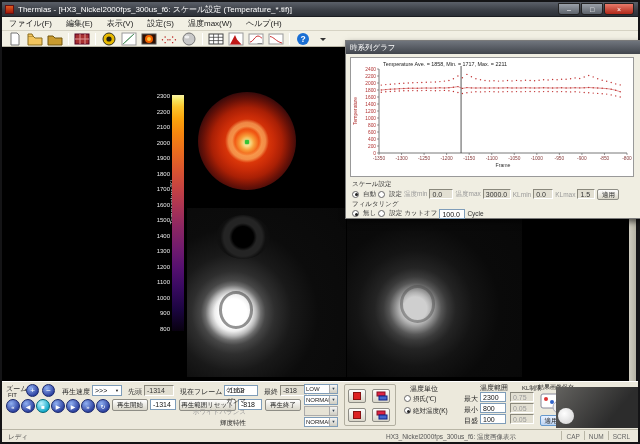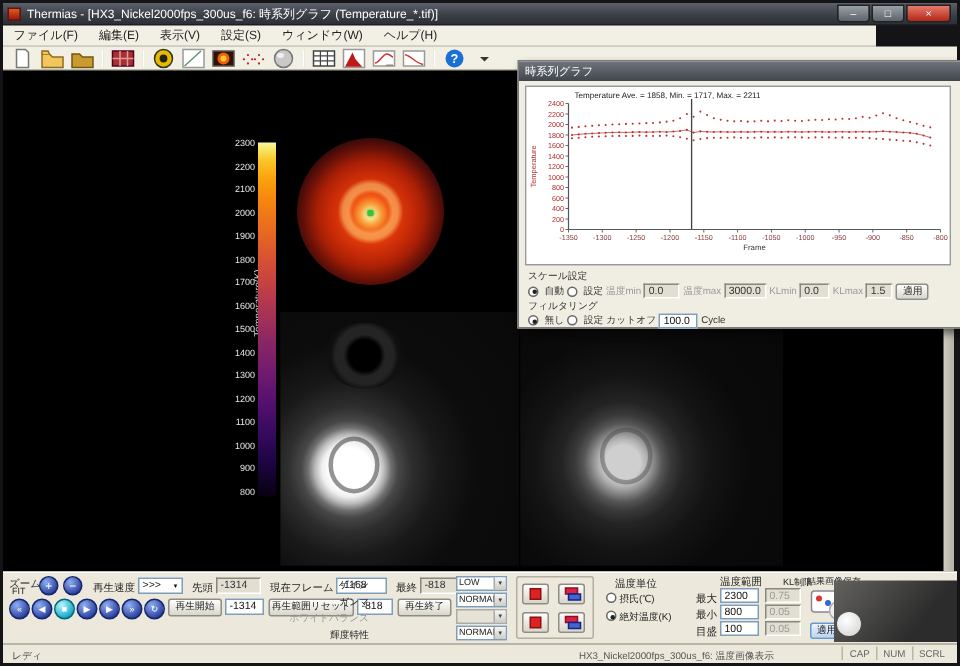--- a/index.html
+++ b/index.html
@@ -6,21 +6,21 @@
   html,body{width:640px;height:444px}
   body{position:relative;background:#141416;font-family:"Liberation Sans",sans-serif;overflow:hidden;-webkit-font-smoothing:antialiased}
   .abs{position:absolute}
 
   
   #titlebar{left:2px;top:2px;width:636px;height:15px;background:linear-gradient(#5b6069,#3a3e45 60%,#2c3036);color:#fff;font-size:8px;line-height:15px;display:flex;align-items:center;padding:0 3px;border-bottom:1px solid #1c1e22}
   #app-icon{width:9px;height:9px;background:linear-gradient(#e05a20,#a01808);border:1px solid #611;margin-right:4px;flex:0 0 auto}
   #win-btns{position:absolute;right:4px;top:1px;display:flex}
   .wbtn{width:22px;height:12px;margin-left:1px;border:1px solid #222;border-radius:0 0 3px 3px;background:linear-gradient(#9aa0a8,#5d636b);color:#fff;font-size:7px;line-height:11px;text-align:center}
   .wbtn.close{width:30px;background:linear-gradient(#e87a6a,#b02818)}
-  #menubar{left:2px;top:17px;width:582px;height:14px;background:#f2f0e4;border-bottom:1px solid #d6d3c4;display:flex;align-items:center;font-size:8px;color:#222}
+  #menubar{left:2px;top:17px;width:636px;height:14px;background:#f2f0e4;border-bottom:1px solid #d6d3c4;display:flex;align-items:center;font-size:8px;color:#222}
   .menu-item{padding:0 7px}
   #toolbar{left:2px;top:31px;width:636px;height:16px;background:#f2f0e4;border-bottom:1px solid #b9b6a6;display:flex;align-items:center;padding-left:3px}
   .tb-btn{width:20px;height:15px;display:inline-flex;align-items:center;justify-content:center}
   .tb-sep{width:1px;height:12px;background:#b5b2a2;border-right:1px solid #fff;margin:0 3px}
 
   
   #client{left:2px;top:47px;width:634px;height:334px;background:#000;overflow:hidden}
   #vscroll{left:627px;top:0;width:7px;height:334px;background:linear-gradient(90deg,#cfccc0,#b5b2a4)}
 
   
@@ -98,34 +98,34 @@
   #sb-ready{position:absolute;left:6px;top:3px}
   #sb-file{position:absolute;right:122px;top:3px;color:#555}
   #sb-keys{position:absolute;right:4px;top:1px;display:flex}
   .sb-key{border-left:1px solid #b9b6a6;padding:2px 4px 0 4px;color:#666}
 </style>
 </head>
 <body>
 
 <div id="titlebar" class="abs">
   <span id="app-icon"></span>
-  <span>Thermias - [HX3_Nickel2000fps_300us_f6: 時系列グラフ (Temperature_*.tif)]</span>
+  <span>Thermias - [HX3_Nickel2000fps_300us_f6: スケール設定 (Temperature_*.tif)]</span>
   <span id="win-btns">
     <span class="wbtn">–</span>
     <span class="wbtn">□</span>
     <span class="wbtn close">×</span>
   </span>
 </div>
 
 <div id="menubar" class="abs">
     <span class="menu-item">ファイル(F)</span>
     <span class="menu-item">編集(E)</span>
     <span class="menu-item">表示(V)</span>
     <span class="menu-item">設定(S)</span>
-    <span class="menu-item">ウィンドウ(W)</span>
+    <span class="menu-item">温度max(W)</span>
     <span class="menu-item">ヘルプ(H)</span>
   </div>
 <div id="toolbar" class="abs">
     <span class="tb-btn">
       <svg width="16" height="14" viewBox="0 0 16 14">
         <path d="M4 1h6l2 2v10H4z" fill="#fff" stroke="#777"></path>
       </svg>
     </span>
     <span class="tb-btn">
       <svg width="16" height="14" viewBox="0 0 16 14">

